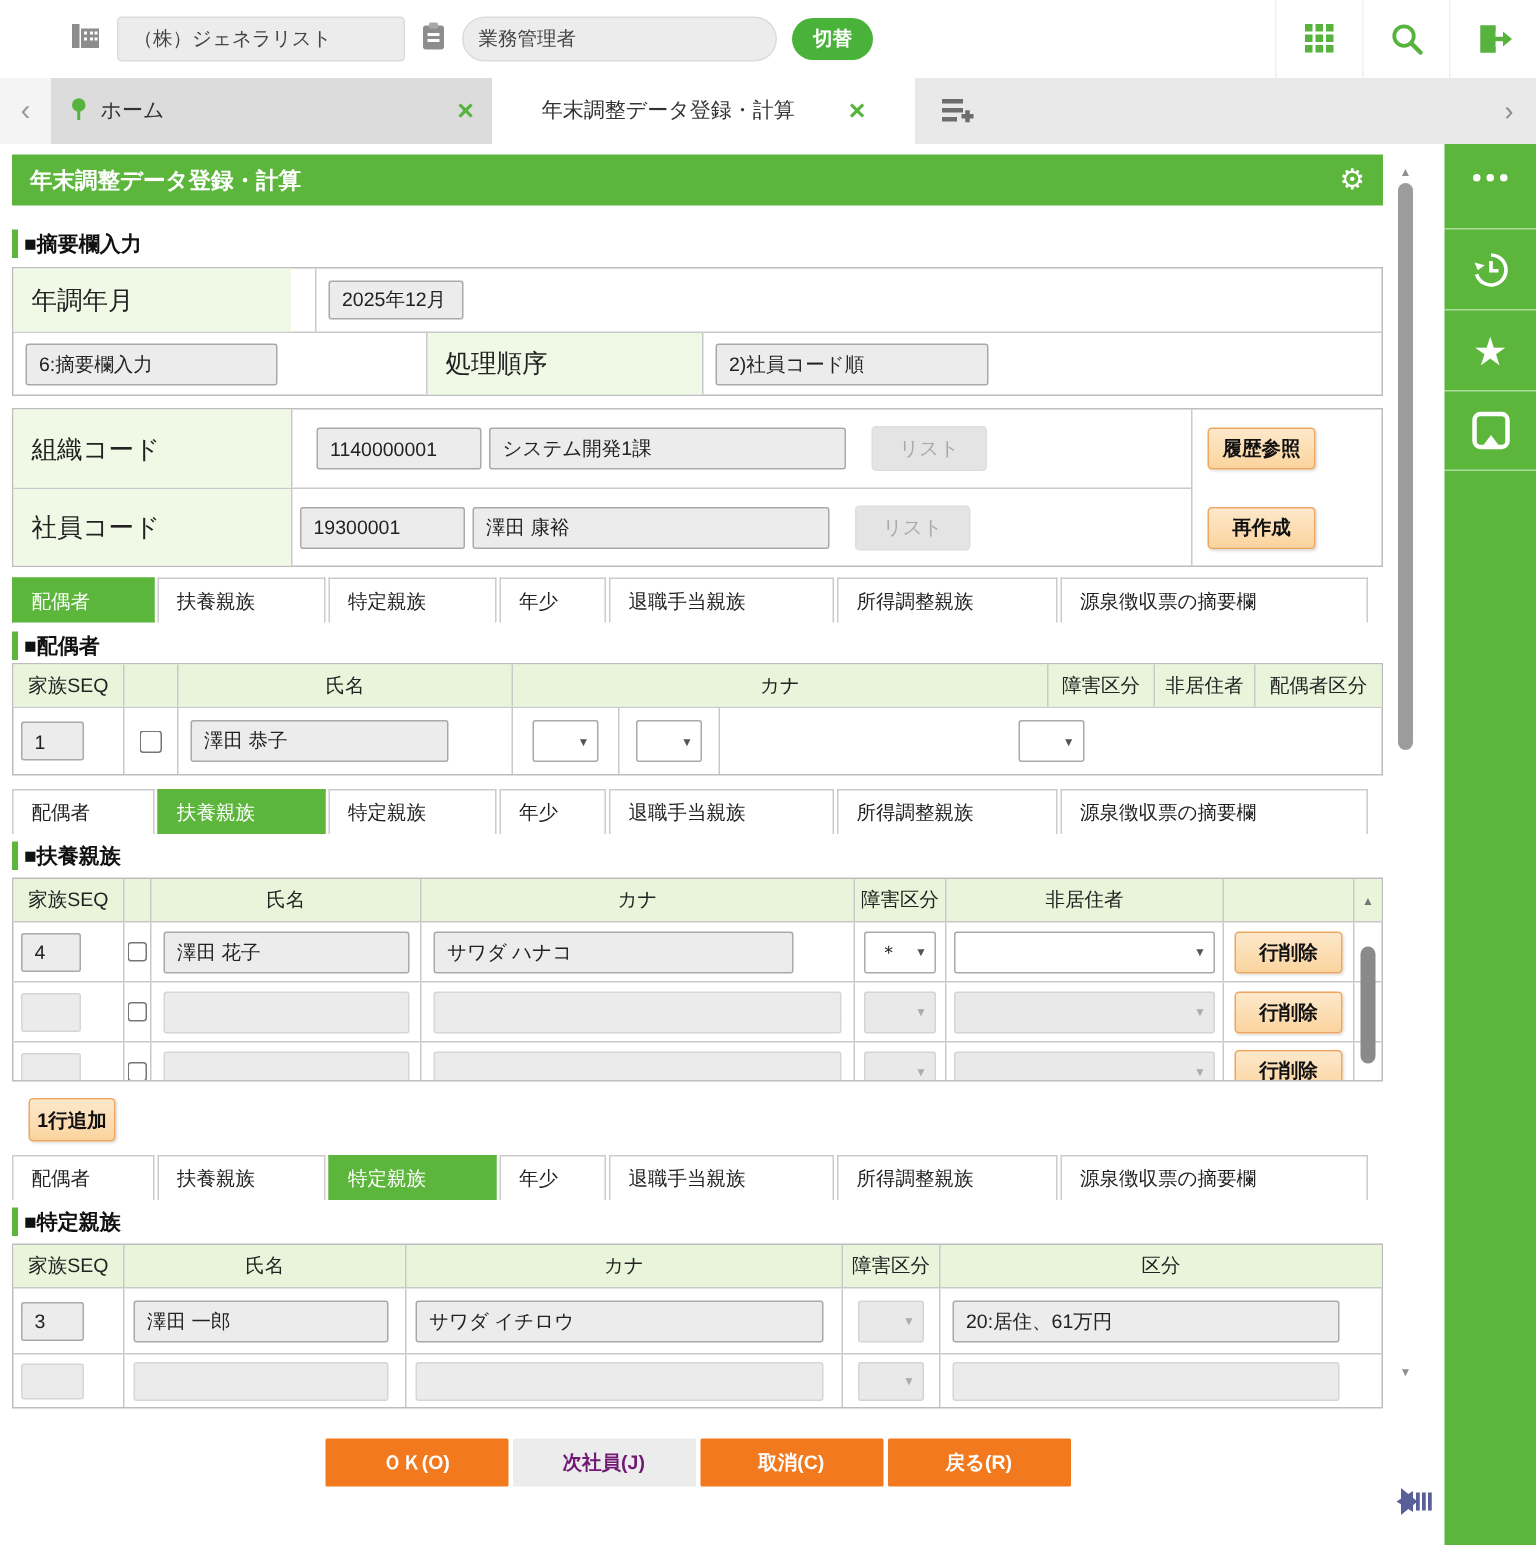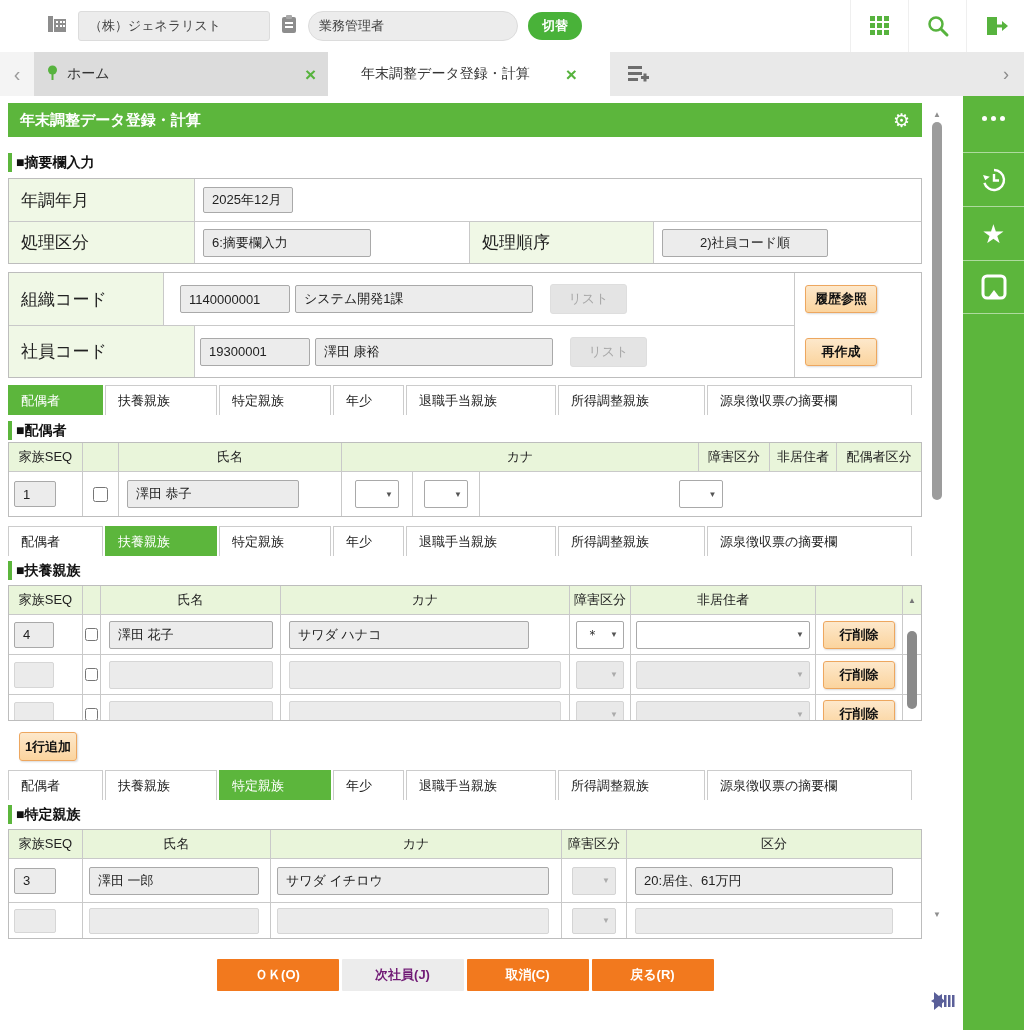--- a/index.html
+++ b/index.html
@@ -218,41 +218,40 @@
     
     <div class="sect">
       <span class="bar"></span>
       <span class="txt">■摘要欄入力</span>
     </div>
 
     
     <div class="tbl" style="margin-top:6px;">
       <div class="trow" style="height:42px;">
         <div class="cell lblc" style="width:185px;">年調年月</div>
-        <div class="cell" style="flex:1; padding-left:8px;">
+        <div class="cell" style="flex:1; padding-left:8px;margin-left:16px;">
           <input class="inp" style="width: 90px; height: 26px;" readonly="" value="2025年12月">
         </div>
       </div>
       <div class="trow" style="height:42px;">
-        <div class="cell lblc" style="width:185px;">処理区分</div>
         <div class="cell" style="width:275px; padding-left:8px;">
           <input class="inp" style="width: 168px;" readonly="" value="6:摘要欄入力">
         </div>
         <div class="cell lblc" style="width:184px;">処理順序</div>
         <div class="cell" style="flex:1; padding-left:8px;">
-          <input class="inp" style="width: 166px; text-align: center;" readonly="" value="2)社員コード順">
+          <input class="inp" style="width: 182px;" readonly="" value="2)社員コード順">
         </div>
       </div>
     </div>
 
     
     <div class="tbl" style="margin-top:8px; display:flex;">
       <div style="flex:1;">
         <div class="trow" style="height:52px;">
-          <div class="cell lblc" style="width:154px;">組織コード</div>
+          <div class="cell lblc" style="width:185px;">組織コード</div>
           <div class="cell" style="flex:1; padding-left:16px; gap:5px;">
             <input class="inp" style="width: 110px;" readonly="" value="1140000001">
             <input class="inp" style="width: 238px;" readonly="" value="システム開発1課">
             <button class="btn-list" style="margin-left:12px;">リスト</button>
           </div>
         </div>
         <div class="trow" style="height:52px;">
           <div class="cell lblc" style="width:185px;">社員コード</div>
           <div class="cell" style="flex:1; padding-left:5px; gap:5px;">
             <input class="inp" style="width: 110px;" readonly="" value="19300001">

